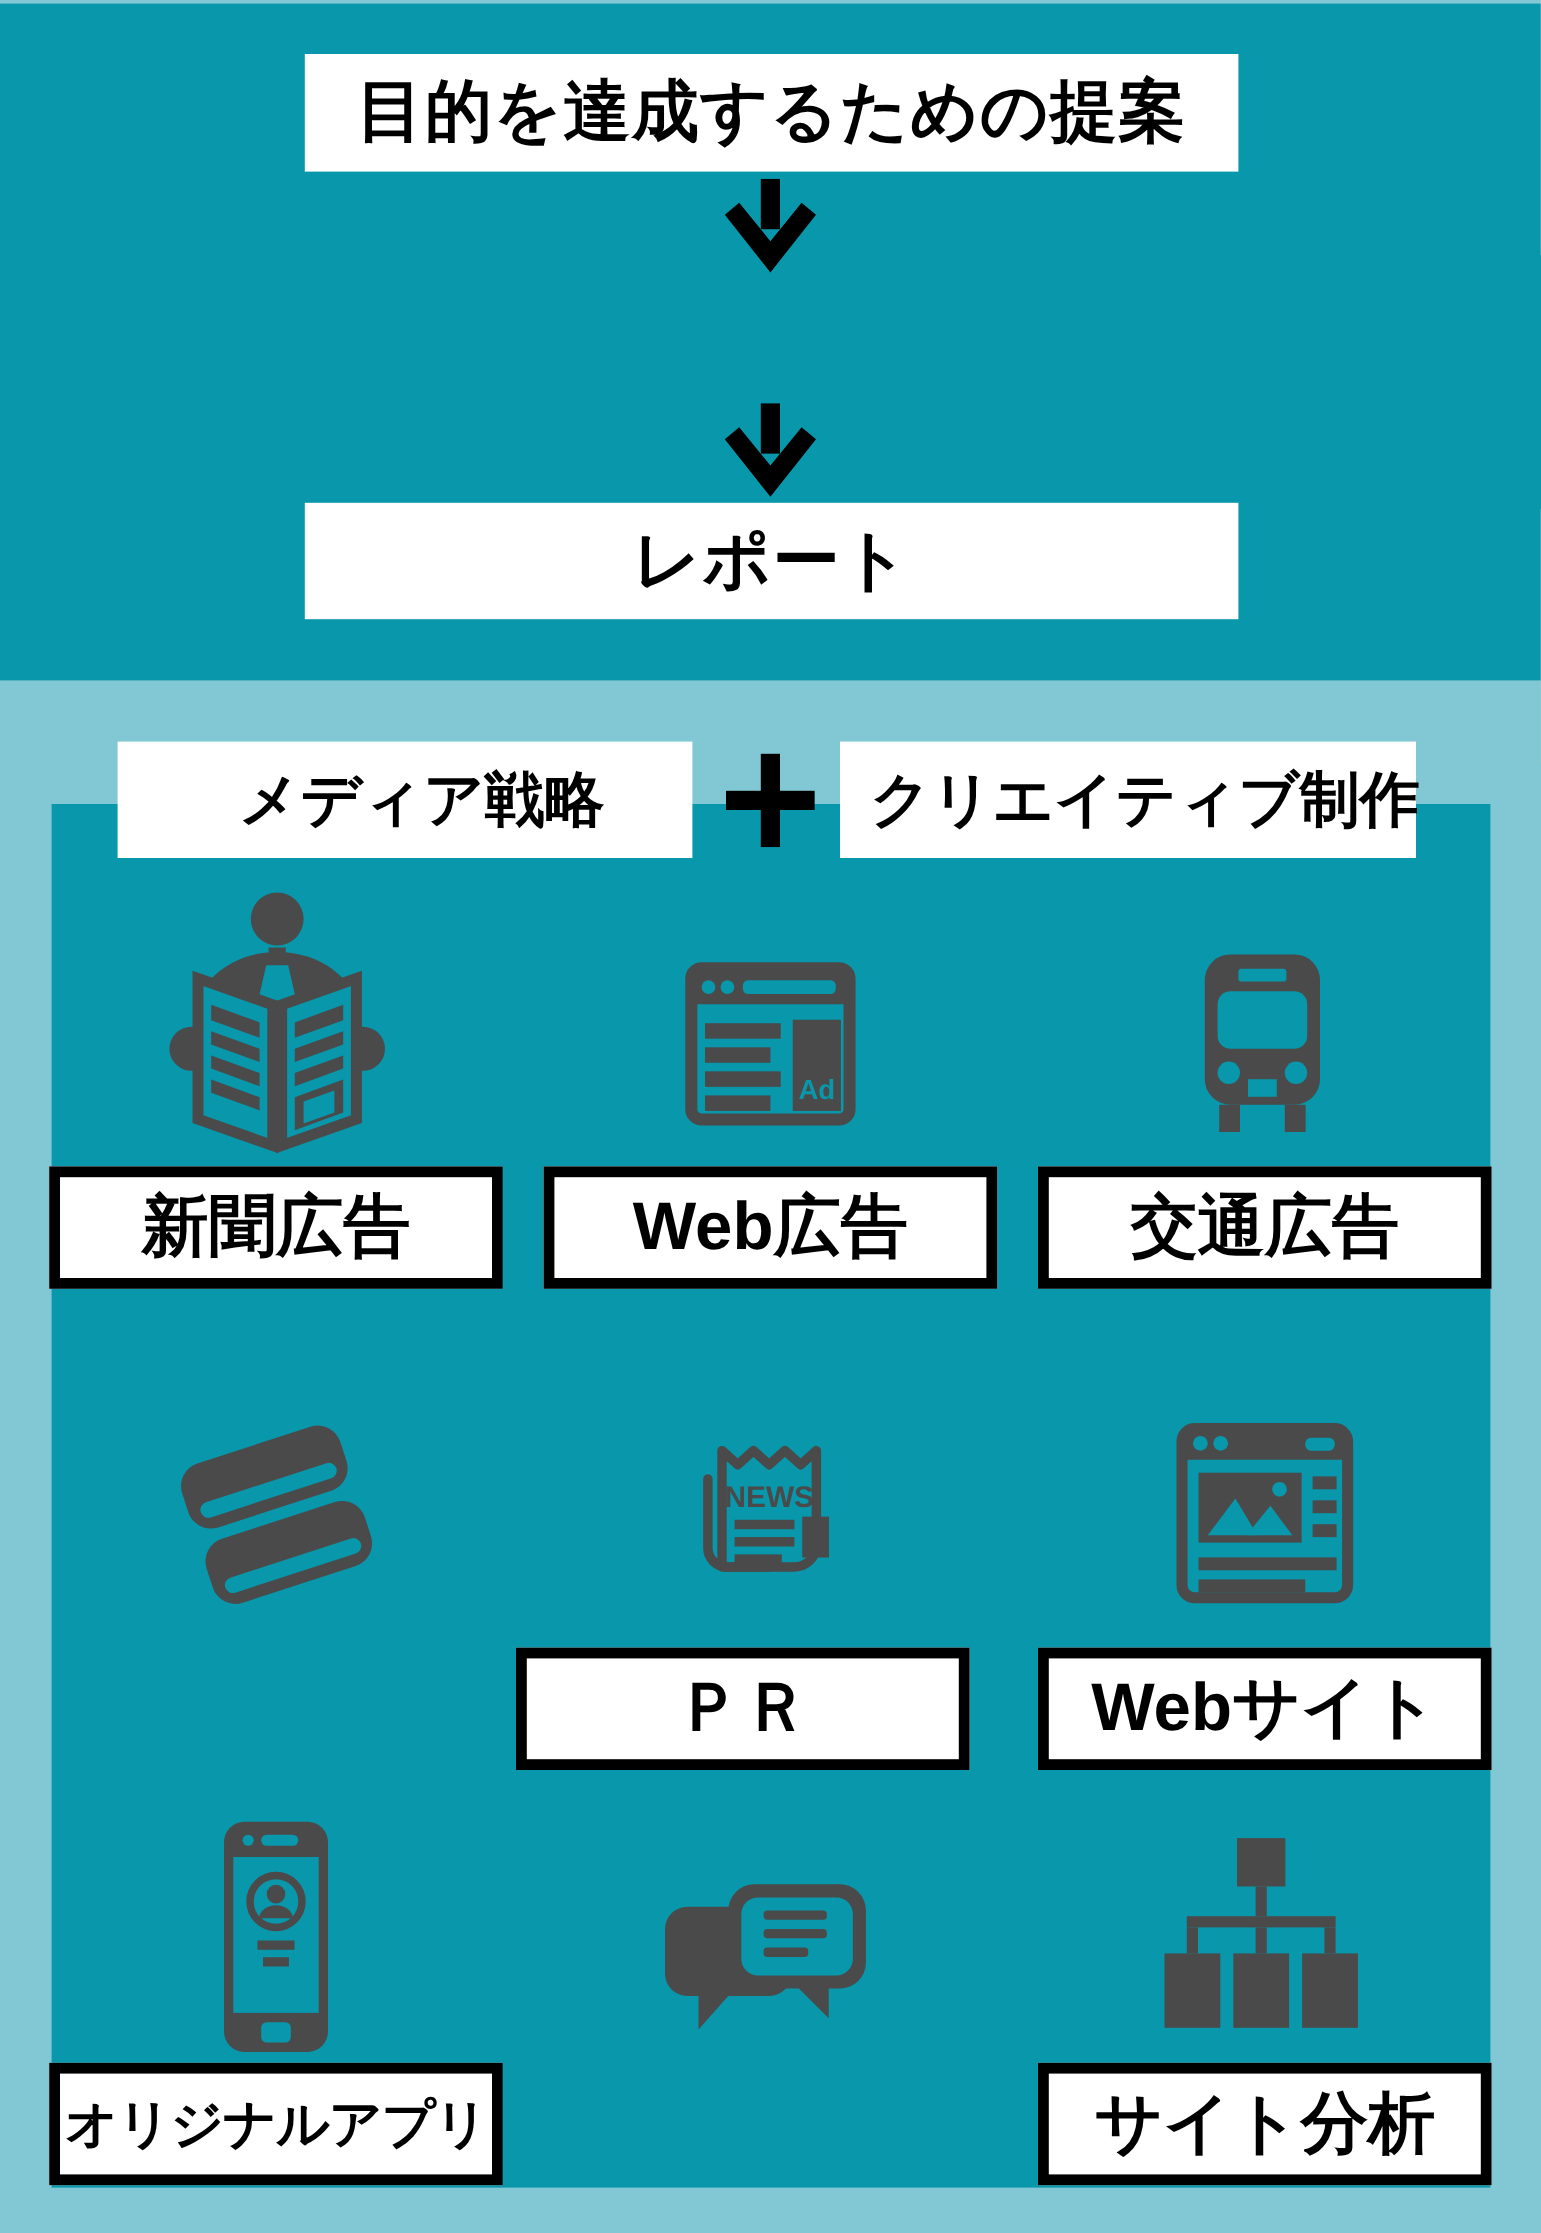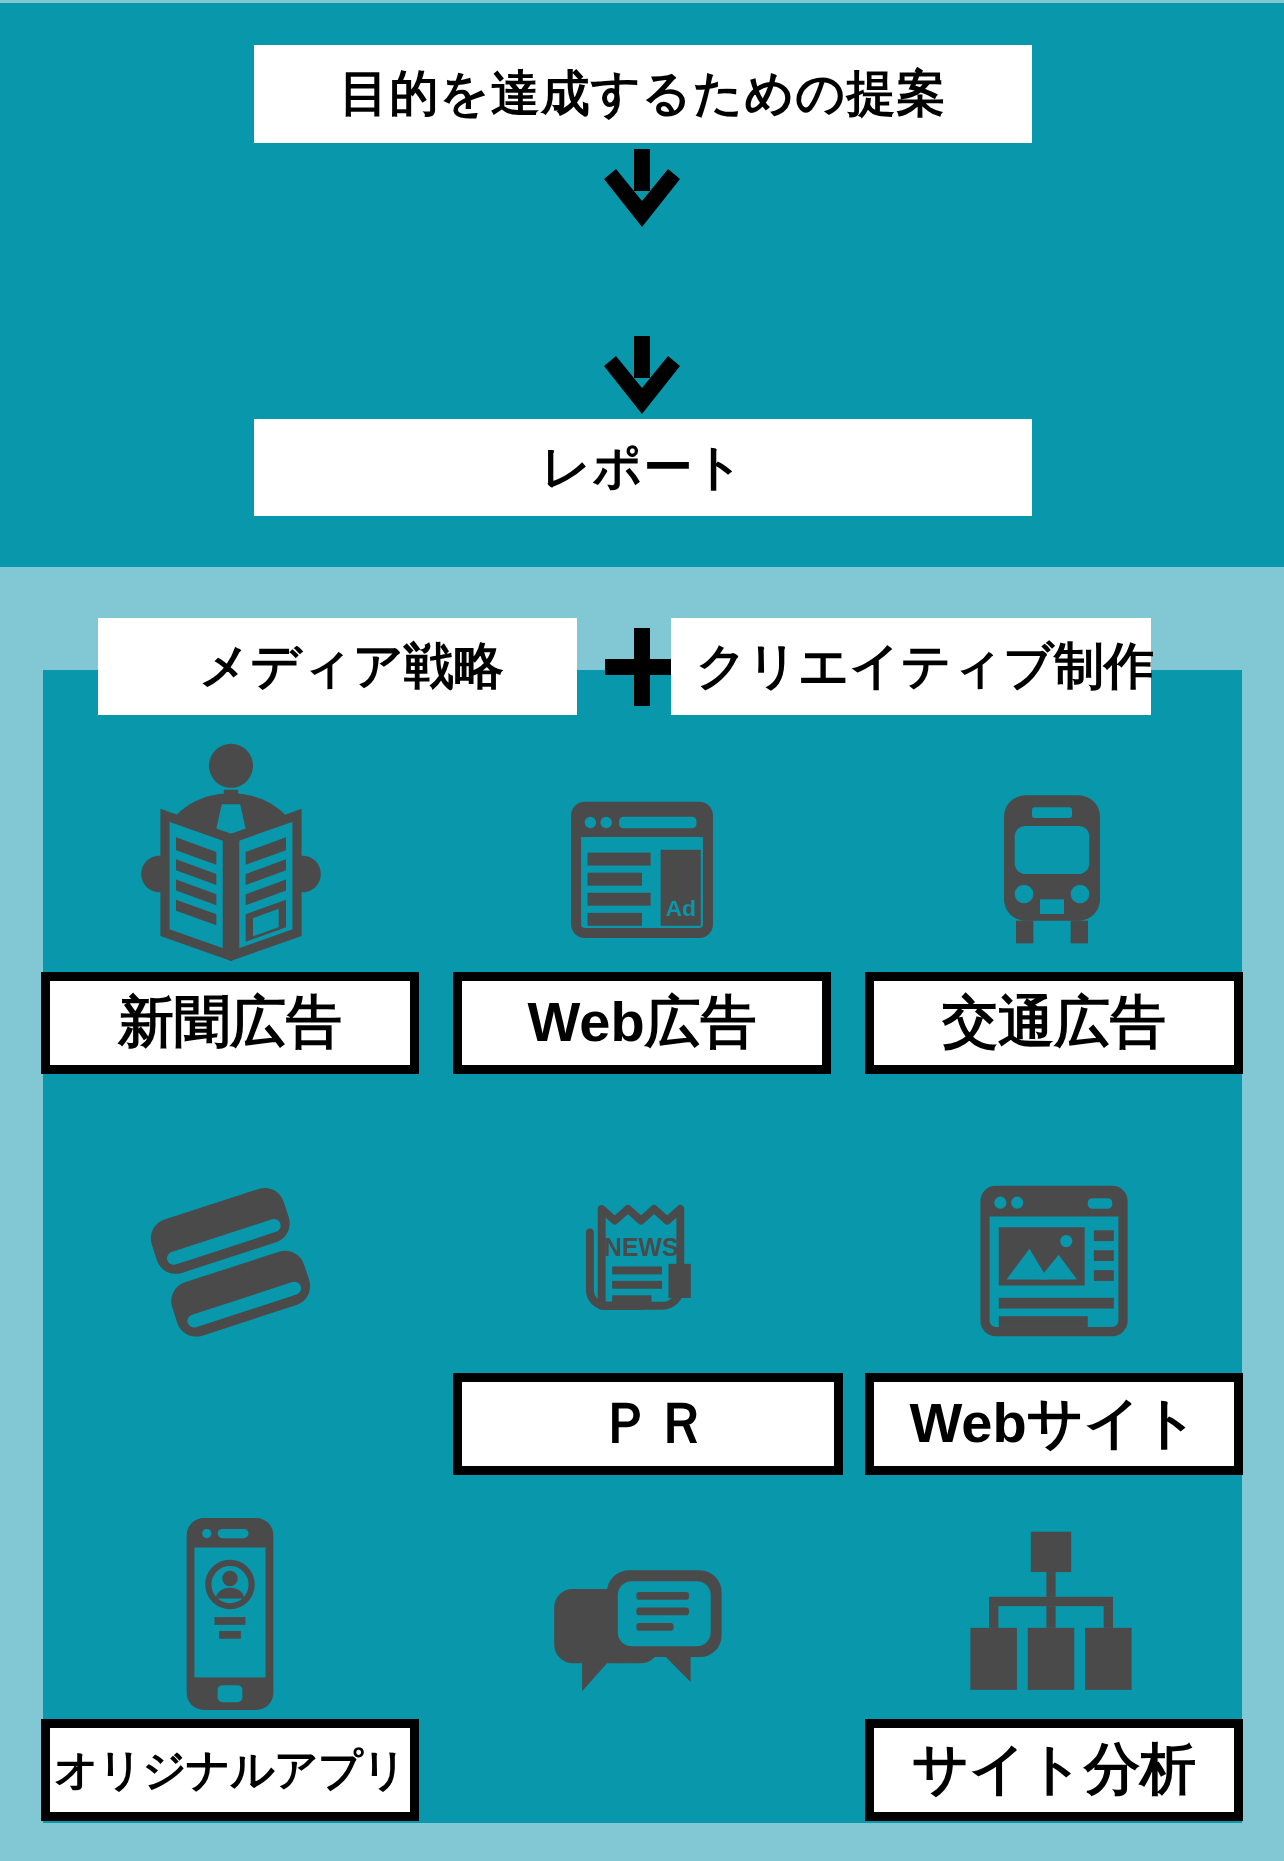--- a/index.html
+++ b/index.html
@@ -4,21 +4,21 @@
 <style>
   :root{
     --teal:#0897ab; --light:#82c8d4; --icon:#4a4a4a; --ink:#000000; --white:#ffffff;
   }
   html,body{margin:0;padding:0;}
   body{font-family:"Liberation Sans","DejaVu Sans",sans-serif;background:#dfe3e6;}
   #stage{position:relative;width:1284px;height:1861px;background:var(--light);overflow:hidden;}
   .top-section{position:absolute;left:0;top:3px;width:1284px;height:564px;background:var(--teal);}
   .flow-box{position:absolute;left:254px;width:778px;background:var(--white);
             display:flex;align-items:center;justify-content:center;}
-  .flow-box span{font-weight:bold;color:var(--ink);font-size:49px;letter-spacing:1px;white-space:nowrap;}
+  .flow-box span{font-weight:bold;color:var(--ink);font-size:56px;letter-spacing:1px;white-space:nowrap;}
   .arrow{position:absolute;left:604px;width:76px;height:80px;}
   .inner-box{position:absolute;left:43px;top:670px;width:1199px;height:1153px;background:var(--teal);}
   .strategy-box{position:absolute;top:618px;height:97px;background:var(--white);
                 display:flex;align-items:center;justify-content:center;z-index:3;}
   .strategy-box span{font-weight:bold;color:var(--ink);font-size:50px;white-space:nowrap;margin-left:28px;}
   .plus{position:absolute;left:605px;top:628px;width:74px;height:78px;z-index:3;}
   .label-box{position:absolute;width:360px;height:84px;background:var(--white);
              border:9px solid var(--ink);display:flex;align-items:center;justify-content:center;z-index:2;}
   .label-box span{font-weight:bold;color:var(--ink);font-size:56px;white-space:nowrap;}
   .label-box span.small{font-size:44px;letter-spacing:-1px;}
@@ -65,21 +65,21 @@
     <span>メディア戦略</span>
   </div>
 
   <div class="plus">
     <svg viewBox="0 0 74 78">
         <rect class="k" x="29" y="0" width="16" height="78"></rect>
       <rect class="k" x="0" y="31" width="74" height="16"></rect>
       </svg>
   </div>
 
-  <div class="strategy-box" style="left:671px;width:480px;justify-content:center;">
+  <div class="strategy-box" style="left:700px;width:480px;justify-content:center;">
     <span>クリエイティブ制作</span>
   </div>
 
   <div class="icon-slot" style="left:118px;top:742px;width:226px;height:220px;">
     <svg viewBox="0 0 120 120">
       <circle class="g" cx="60" cy="13" r="12"></circle>
       <path class="g" d="M60,28 C40,28 26,40 22,54 L22,78 L98,78 L98,54 C94,40 80,28 60,28 Z"></path>
       <polygon class="g" points="56,26 64,26 62,48 58,48"></polygon>
       <polygon class="t" points="55,34 65,34 70,56 60,70 50,56"></polygon>
       <circle class="g" cx="21" cy="72" r="10"></circle>
@@ -176,21 +176,21 @@
       <polygon class="t" points="50,72 63,56 75,72"></polygon>
       <circle class="t" cx="68" cy="47" r="4"></circle>
       <rect class="g" x="86" y="40" width="13" height="7"></rect>
       <rect class="g" x="86" y="53" width="13" height="7"></rect>
       <rect class="g" x="86" y="66" width="13" height="7"></rect>
       <rect class="g" x="24" y="84" width="75" height="7"></rect>
       <rect class="g" x="24" y="96" width="58" height="7"></rect>
     </svg>
   </div>
 
-  <div class="label-box" style="left:453px;top:1373px;padding-left:12px;">
+  <div class="label-box" style="left:430px;top:1373px;">
     <span>ＰＲ</span>
   </div>
   <div class="label-box" style="left:865px;top:1373px;">
     <span>Webサイト</span>
   </div>
 
   <div class="icon-slot" style="left:152px;top:1515px;width:156px;height:198px;">
     <svg viewBox="0 0 100 128">
       <rect class="g" x="22" y="2" width="56" height="124" rx="11"></rect>
       <circle class="t" cx="35" cy="12" r="3"></circle>

